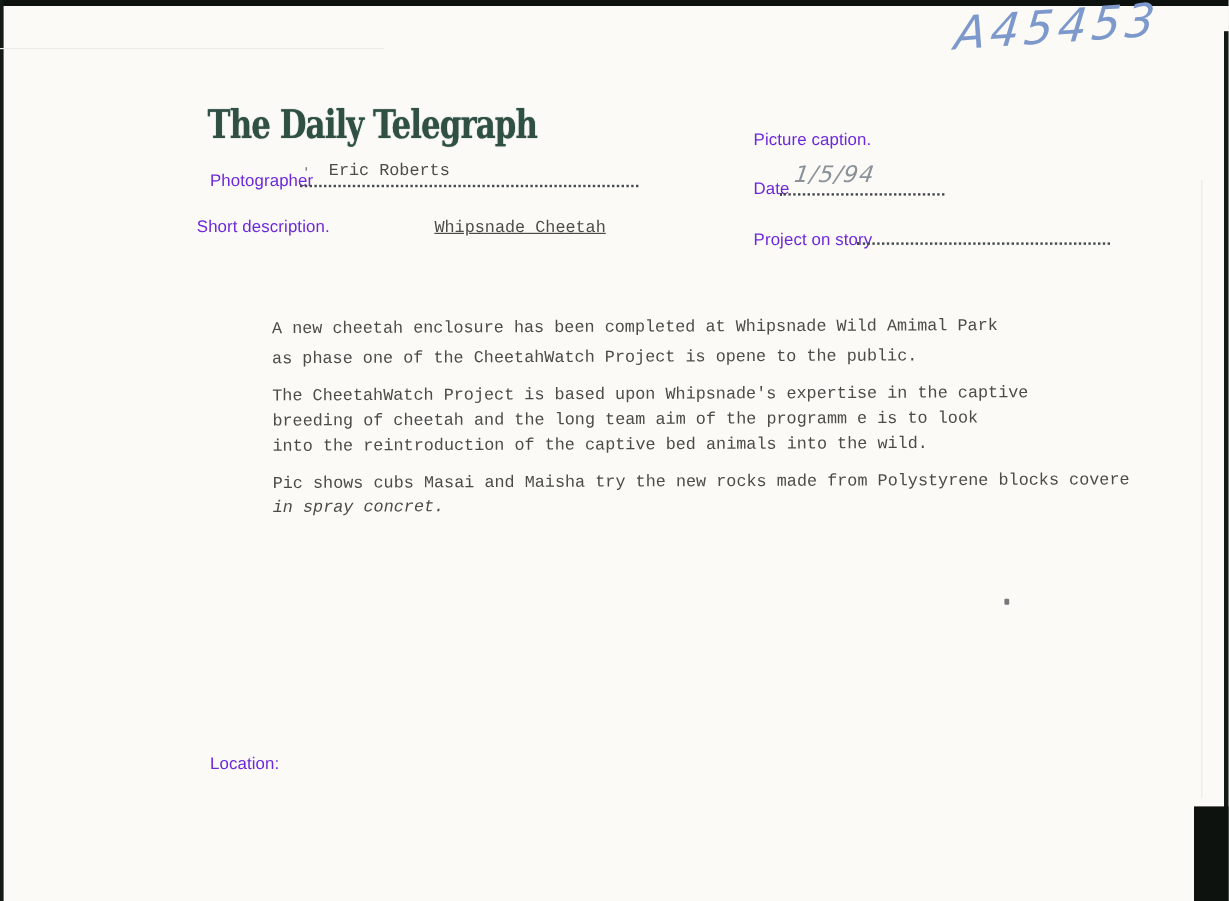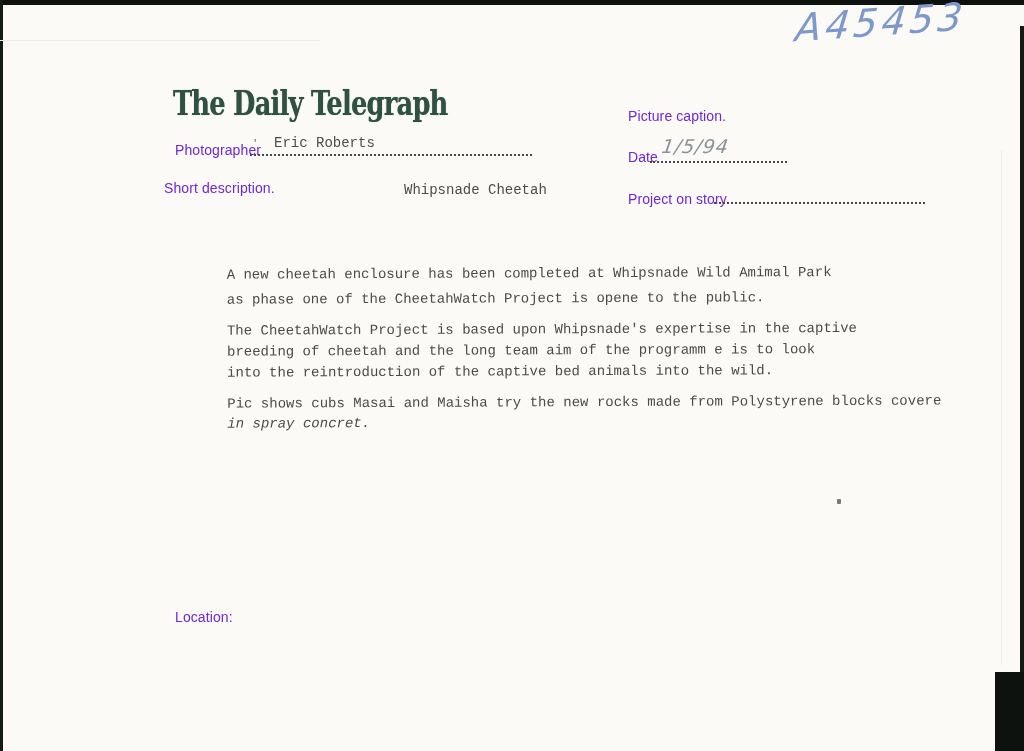--- a/index.html
+++ b/index.html
@@ -108,21 +108,21 @@
   <div class="hand-ref">A45453</div>
 
   <div class="masthead">The Daily Telegraph</div>
 
   <div class="label" style="left:175px;top:142px;">Photographer</div>
   <div class="stray-mark">'</div>
   <div class="typed" style="left:262px;top:135px;margin-left:12px;">Eric Roberts</div>
   <div class="dotted" style="left:250px;top:154px;width:282px;"></div>
 
   <div class="label" style="left:164px;top:180px;">Short description.</div>
-  <div class="typed" style="left:404px;top:182px;">Whipsnade Cheetah</div>
+  <div class="typed" style="left:362px;top:182px;text-decoration:underline;">Whipsnade Cheetah</div>
 
   <div class="label" style="left:628px;top:108px;">Picture caption.</div>
 
   <div class="label" style="left:628px;top:149px;">Date</div>
   <div class="hand-date">1/5/94</div>
   <div class="dotted" style="left:650px;top:161px;width:137px;"></div>
 
   <div class="label" style="left:628px;top:191px;">Project on story</div>
   <div class="dotted" style="left:714px;top:202px;width:211px;"></div>
 
@@ -131,15 +131,15 @@
     <div class="tline" style="top:25px;">as phase one of the CheetahWatch Project is opene to the public.</div>
     <div class="tline" style="top:56px;">The CheetahWatch Project is based upon Whipsnade's expertise in the captive</div>
     <div class="tline" style="top:77px;">breeding of cheetah and the long team aim of the programm e is to look</div>
     <div class="tline" style="top:98px;">into the reintroduction of the captive bed animals into the wild.</div>
     <div class="tline" style="top:129px;">Pic shows cubs Masai and Maisha try the new rocks made from Polystyrene blocks covere</div>
     <div class="tline" style="top:149px;font-style:italic;">in spray concret.</div>
   </div>
 
   <div class="ink-speck"></div>
 
-  <div class="label" style="left:175px;top:609px;">Location:</div>
+  <div class="label" style="left:175px;top:628px;">Location:</div>
 
 </div>
 
 </body></html>

